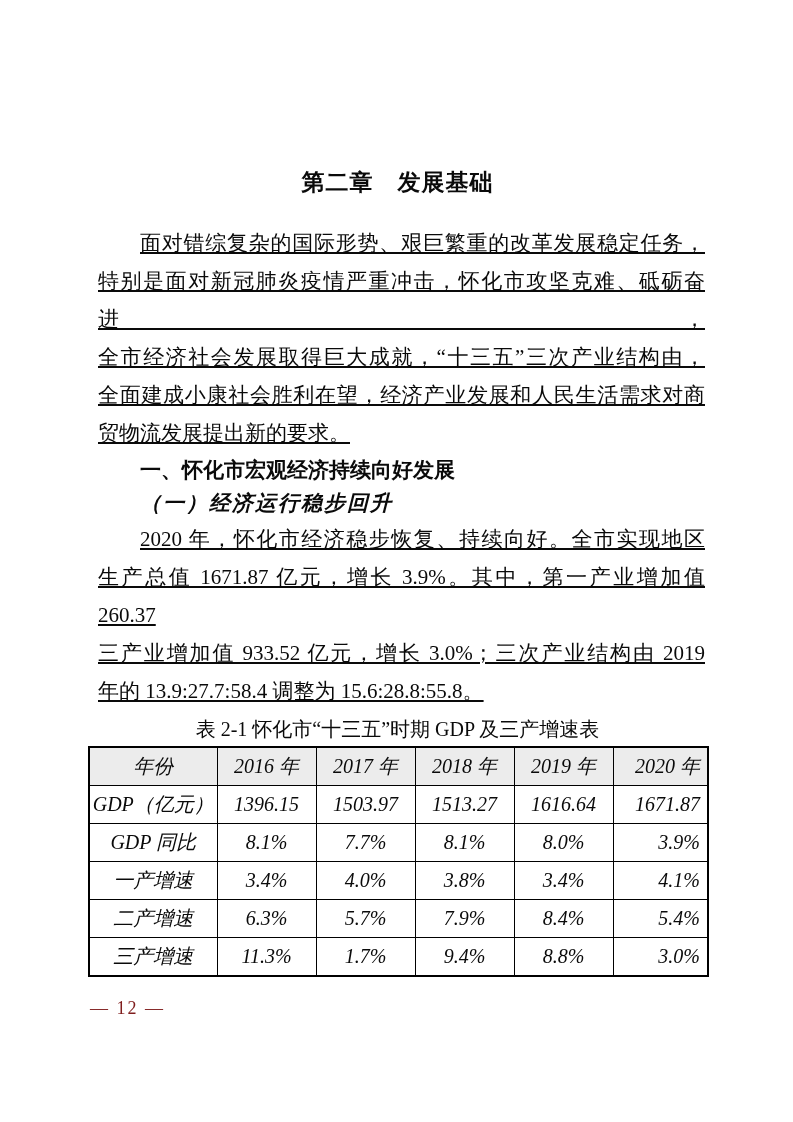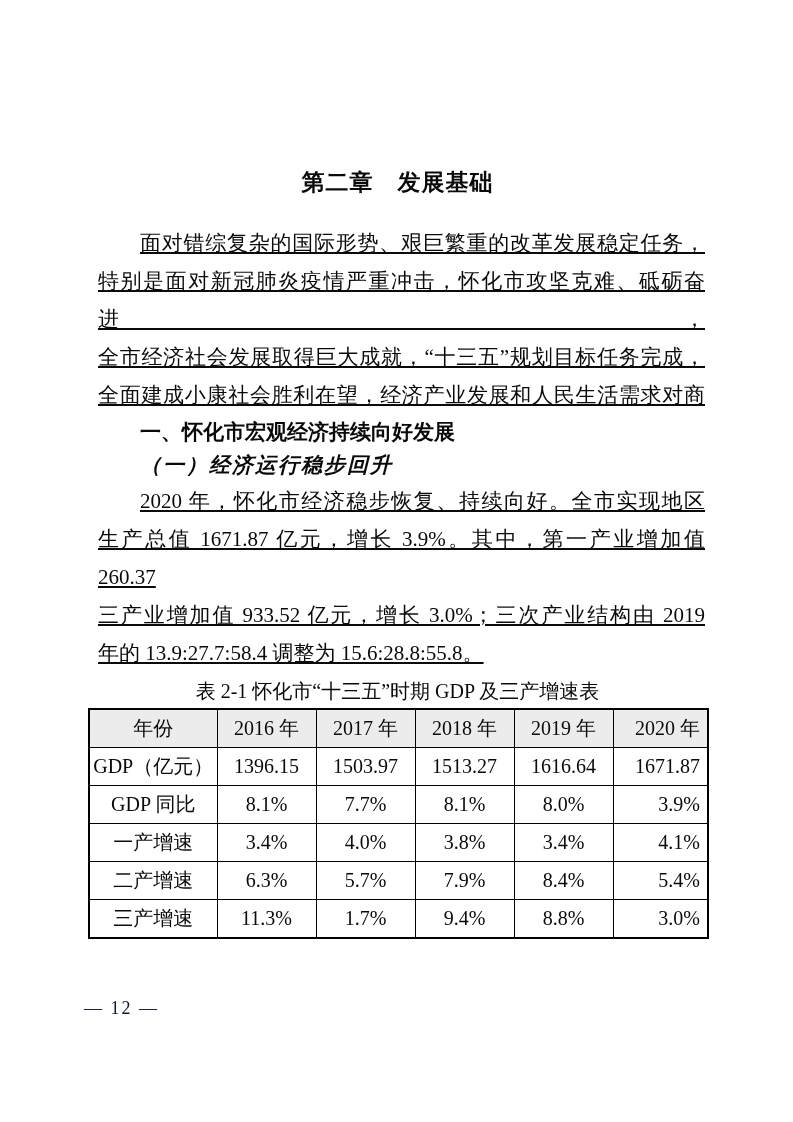--- a/index.html
+++ b/index.html
@@ -39,41 +39,43 @@
     margin:6px 0 0 0;text-align:center;font-size:20px;line-height:26px;
   }
   table.data-table{
     border-collapse:collapse;border:2px solid #000;
     margin:4px 0 0 0;table-layout:fixed;width:619px;
   }
   .data-table th,.data-table td{
     border:1px solid #000;height:37px;padding:0;
     font-size:20px;font-weight:normal;text-align:center;vertical-align:middle;
     overflow:hidden;
+    font-style:italic;
   }
   .data-table thead th{background:#ececec;}
   .data-table .last-col{text-align:right;padding-right:7px;}
   .page-number{
-    position:absolute;left:84px;top:998px;font-size:18px;color:#0f172a;
+    position:absolute;left:90px;top:998px;font-size:18px;color:#7f1d1d;
     letter-spacing:2px;
   }
 </style>
 </head>
 <body>
 
 <div class="page">
   <div class="content">
 
     <h1 class="doc-title">第二章　发展基础</h1>
 
     <div class="para">
       <div class="line first">面对错综复杂的国际形势、艰巨繁重的改革发展稳定任务，</div>
       <div class="line">特别是面对新冠肺炎疫情严重冲击，怀化市攻坚克难、砥砺奋进，</div>
-      <div class="line">全市经济社会发展取得巨大成就，“十三五”规划目标任务完成，</div>
+      <div class="line">全市经济社会发展取得巨大成就，“十三五”三次产业结构由，</div>
       <div class="line">全面建成小康社会胜利在望，经济产业发展和人民生活需求对商</div>
+      <div class="line last">贸物流发展提出新的要求。</div>
     </div>
 
     <h2 class="section-heading">一、怀化市宏观经济持续向好发展</h2>
 
     <h3 class="subsection-heading">（一）经济运行稳步回升</h3>
 
     <div class="para para2">
       <div class="line first">2020 年，怀化市经济稳步恢复、持续向好。全市实现地区</div>
       <div class="line">生产总值 1671.87 亿元，增长 3.9%。其中，第一产业增加值 260.37</div>
       <div class="line">三产业增加值 933.52 亿元，增长 3.0%；三次产业结构由 2019</div>

